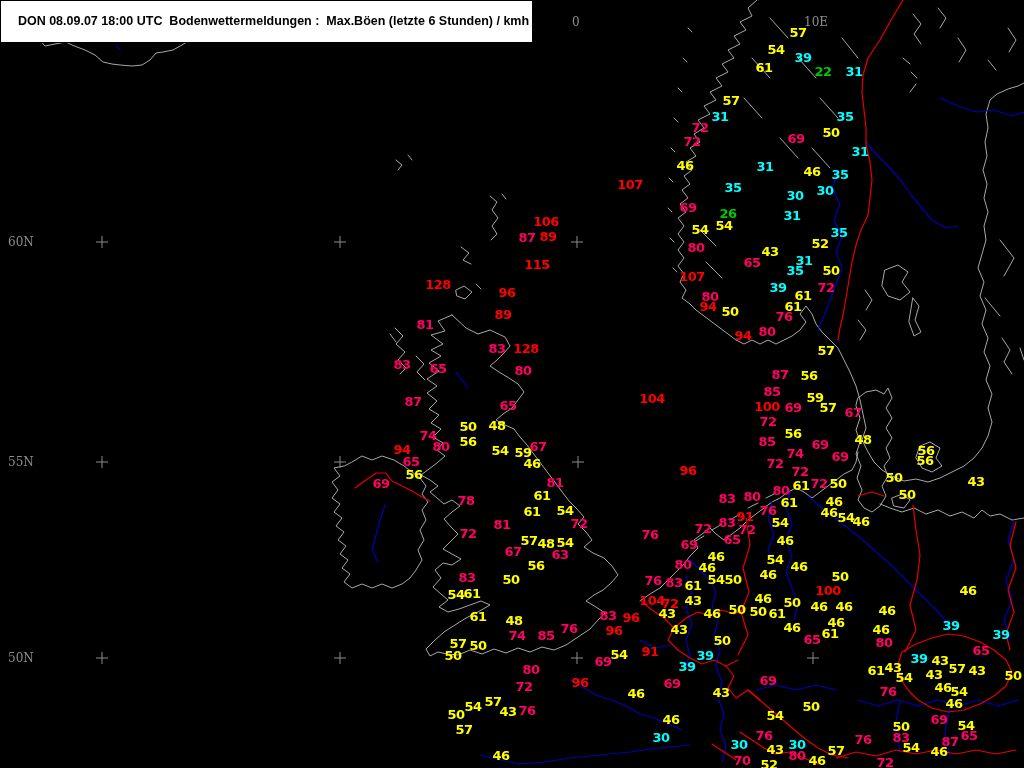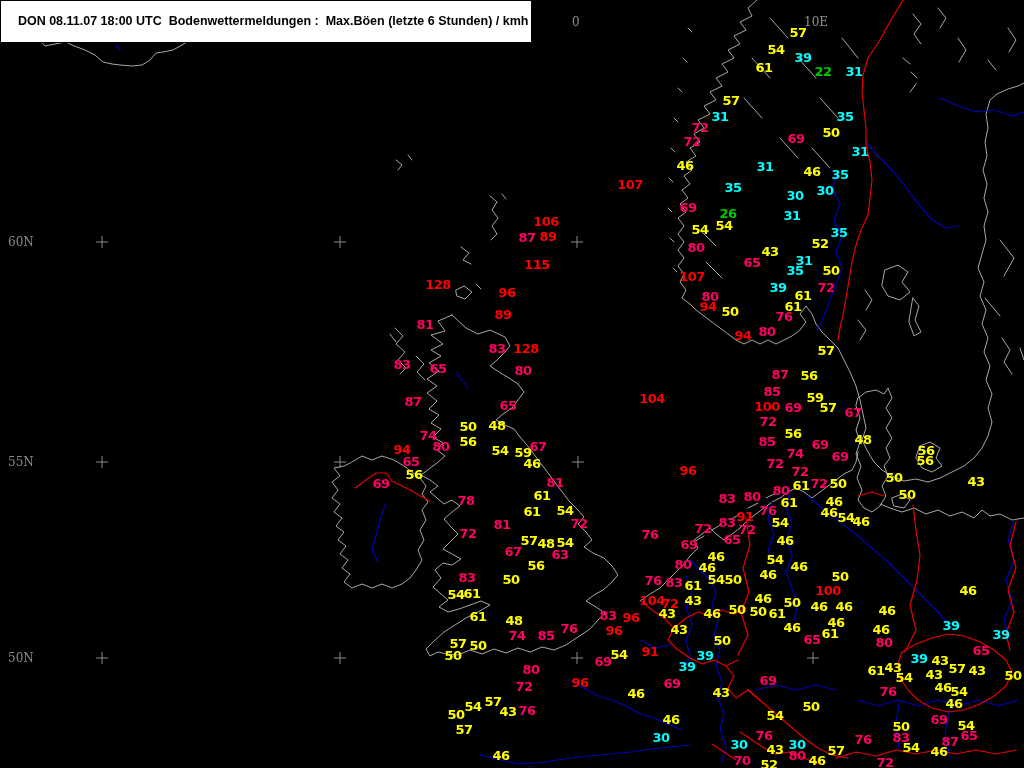--- a/index.html
+++ b/index.html
@@ -346,15 +346,15 @@
         <text x="817" y="764.5" class="station" fill="#ffff00">46</text>
         <text x="836" y="754.5" class="station" fill="#ffff00">57</text>
         <text x="742" y="764.5" class="station" fill="#ff0063">70</text>
         <text x="769" y="768.5" class="station" fill="#ffff00">52</text>
         <text x="775" y="719.5" class="station" fill="#ffff00">54</text>
         <text x="811" y="710.5" class="station" fill="#ffff00">50</text>
       </g>
   </svg>
 
   <div class="titlebar">
-    <span>DON 08.11.07 18:00 UTC  Bodenwettermeldungen :  Max.Böen (letzte 6 Stunden) / kmh</span>
+    <span>DON 08.09.07 18:00 UTC  Bodenwettermeldungen :  Max.Böen (letzte 6 Stunden) / kmh</span>
   </div>
 </div>
 
 </body></html>

